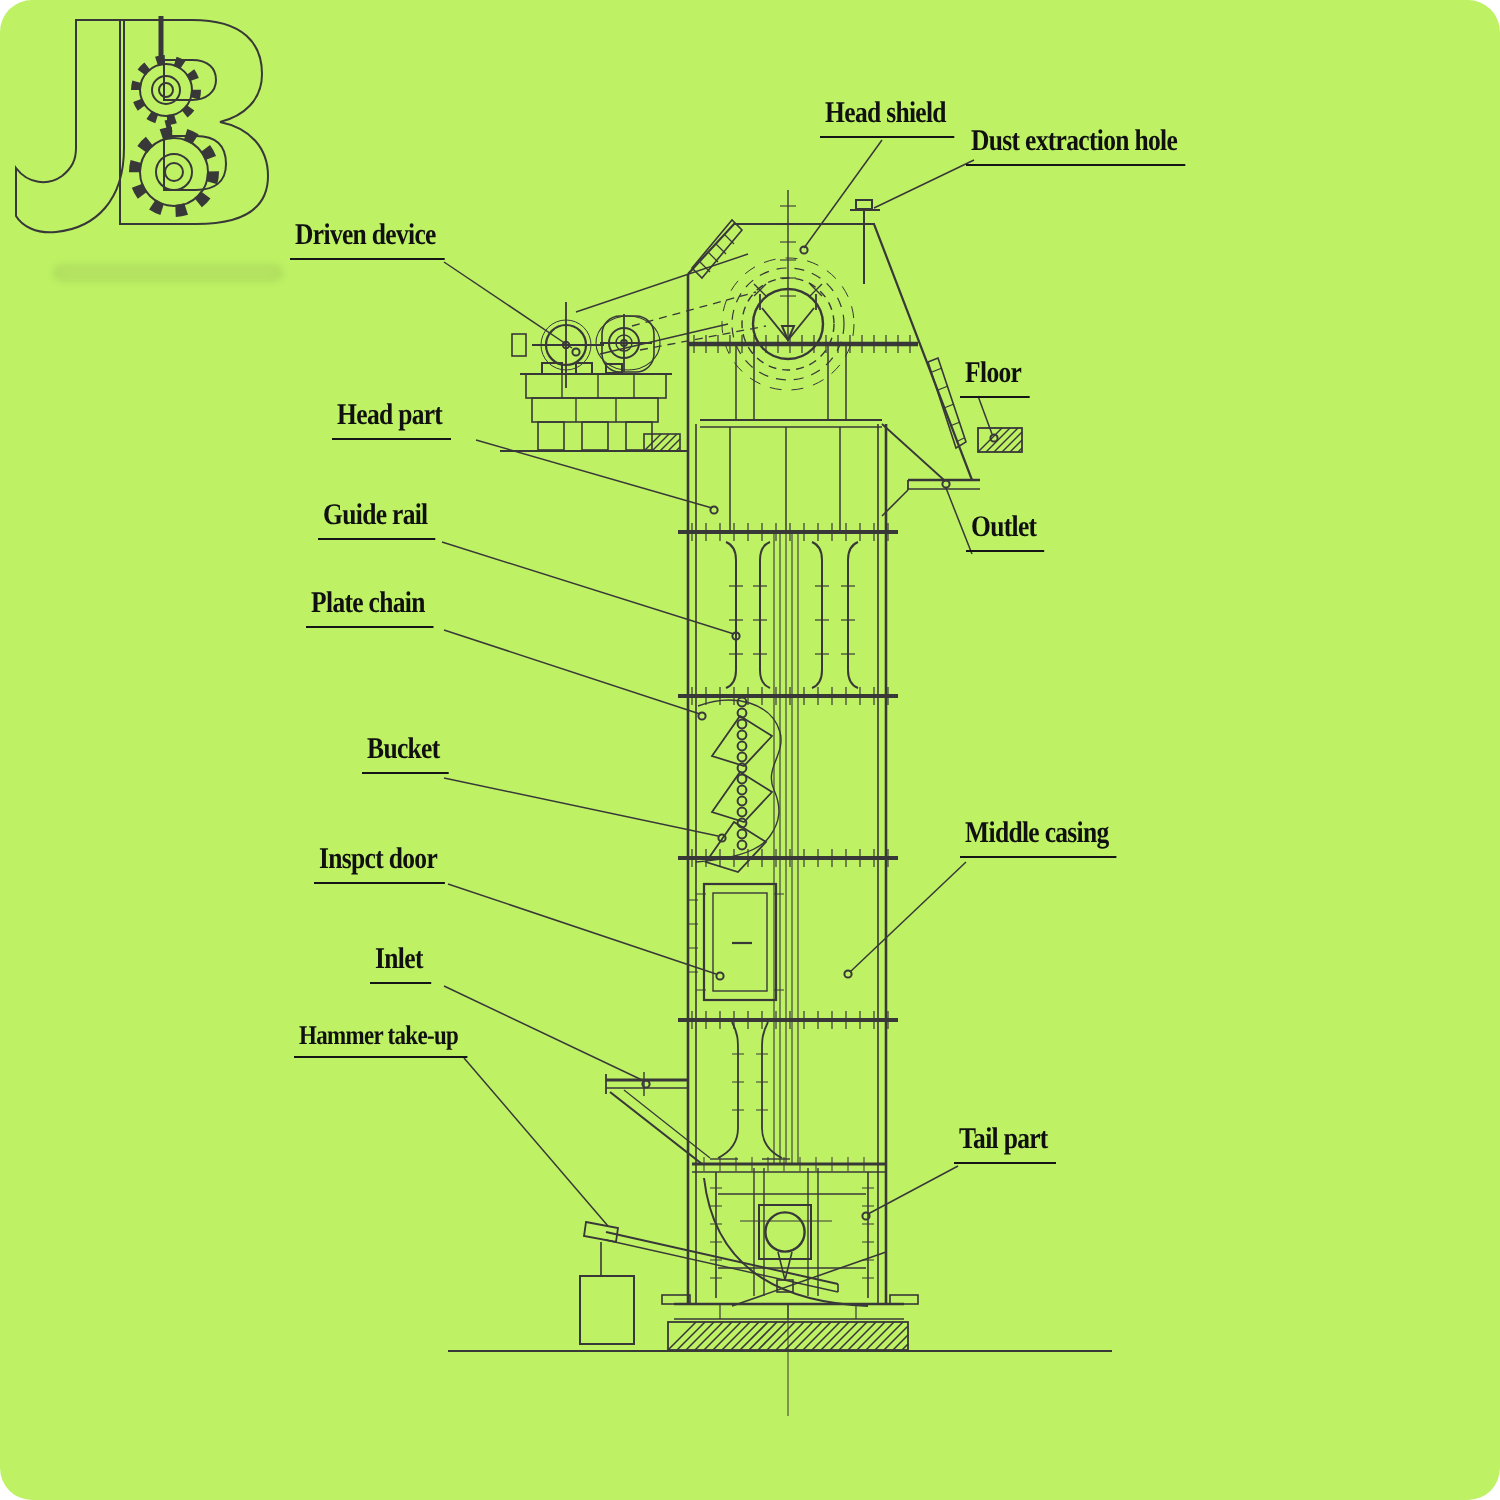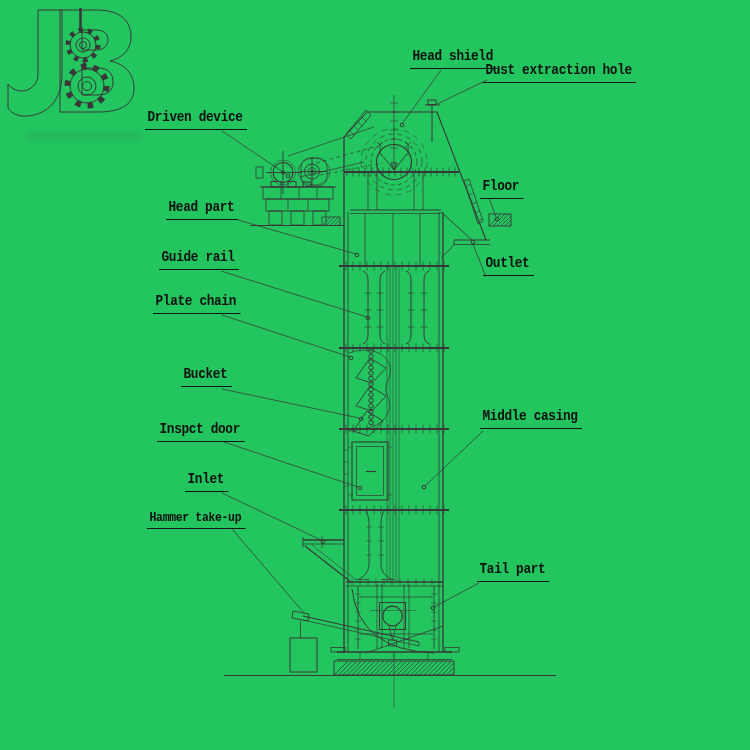--- a/index.html
+++ b/index.html
@@ -1,17 +1,17 @@
 <!DOCTYPE html>
 <html><head>
 <meta charset="utf-8">
 <style>
   html,body{margin:0;padding:0;background:#fff;}
-  #stage{position:relative;width:750px;height:750px;background:#22c55e;overflow:hidden;
-         font-family:Liberation Mono, monospace;}
+  #stage{position:relative;width:750px;height:750px;background:#bef264;overflow:hidden;
+         font-family:Liberation Serif, serif;border-radius:16px;}
   #drawing{position:absolute;left:0;top:0;}
   .label{position:absolute;font-weight:700;font-size:15px;line-height:1.1;color:#101010;
          white-space:nowrap;letter-spacing:-0.4px;border-bottom:1.6px solid #151515;
          padding:0 5px 2px 3px;transform:scaleX(0.85);transform-origin:0 0;}
   .label.small{font-size:13.5px;}
   svg line,svg path,svg rect,svg circle,svg ellipse,svg polygon{fill:none;stroke:#383838;}
 </style>
 </head>
 <body>
 

